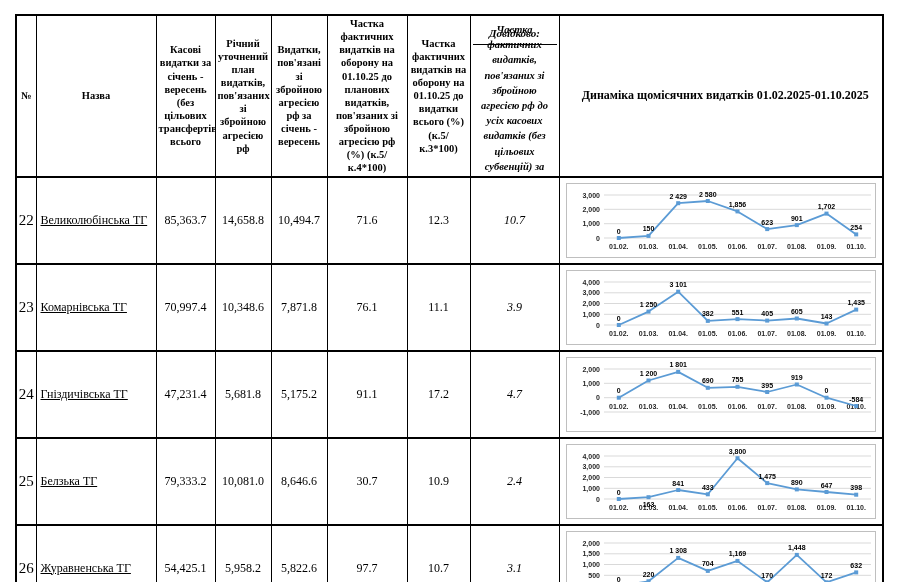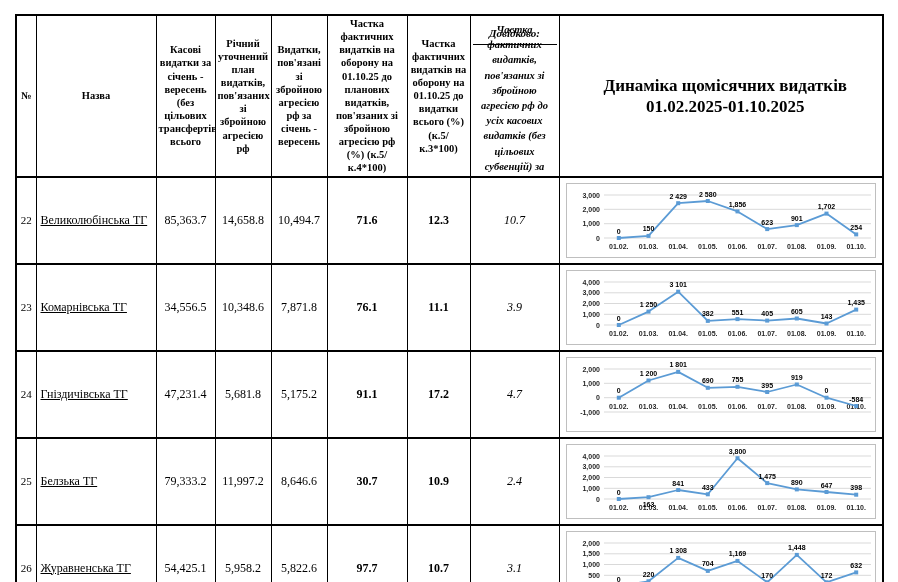--- a/index.html
+++ b/index.html
@@ -4,25 +4,25 @@
 <style>
   html,body{margin:0;padding:0;background:#ffffff;}
   body{width:898px;height:582px;position:relative;font-family:"Liberation Serif",serif;color:#000;}
   .sheet{position:absolute;left:15px;top:14px;}
   table{border-collapse:collapse;table-layout:fixed;width:867px;border:2px solid #000;}
   td,th{border:1px solid #000;border-top-width:2px;border-bottom-width:2px;vertical-align:middle;overflow:hidden;}
   tr.hdr{height:146px;}
   tr.row{height:85px;}
   tr.row-last{height:80px;}
   th{font-weight:bold;font-size:10.5px;line-height:1.25;text-align:center;padding:1px 2px;}
-  th.dyn{font-size:17px;padding-left:11px;}
+  th.dyn{font-size:12px;padding-left:11px;}
   td{font-size:12px;text-align:center;padding:1px 2px;}
   td.name{text-align:left;padding-left:4px;text-decoration:underline;}
-  td.numcol{font-size:11px;padding:0 1px;}
-  td.boldval{font-weight:bold;}
+  td.numcol{font-size:15px;padding:0 1px;}
+  td.boldval{font-weight:normal;}
   td.italval{font-style:italic;}
   .ref-title{font-style:italic;font-size:11px;text-align:center;padding:2px 2px 3px;border-bottom:1px solid #000;}
   .ref-note{font-style:italic;font-size:10.5px;line-height:1.45;height:122px;display:flex;align-items:center;justify-content:center;text-align:center;padding:0 4px;}
   td.chartcell{padding:0;}
   .chartbox{margin:5px 6px;height:73px;border:1px solid #bfbfbf;background:#fff;}
   .chartbox svg{display:block;margin-top:1px;}
   .ax{font-family:"Liberation Sans",sans-serif;font-size:7px;font-weight:bold;fill:#262626;}
   .dl{font-family:"Liberation Sans",sans-serif;font-size:7px;font-weight:bold;fill:#000;}
 </style>
 </head>
@@ -106,21 +106,21 @@
                 <rect x="287.2" y="47.4" width="4" height="4" fill="#5B9BD5"></rect>
                 <text class="dl" x="289.2" y="44.9" text-anchor="middle">254</text>
               </svg>
             </div>
     </td>
   </tr>
 
   <tr class="row">
     <td class="numcol">23</td>
     <td class="name">Комарнівська ТГ</td>
-    <td>34,556.5</td>
+    <td>70,997.4</td>
     <td>10,348.6</td>
     <td>7,871.8</td>
     <td class="boldval">76.1</td>
     <td class="boldval">11.1</td>
     <td class="italval">3.9</td>
     <td class="chartcell">
       <div class="chartbox">
               <svg width="309" height="71" xmlns="http://www.w3.org/2000/svg">
                 <line x1="37" y1="10.0" x2="304" y2="10.0" stroke="#d9d9d9" stroke-width="1"></line>
                 <text class="ax" x="33" y="12.6" text-anchor="end">4,000</text>
@@ -215,21 +215,21 @@
                 <text class="dl" x="289.2" y="42.5" text-anchor="middle">-584</text>
               </svg>
             </div>
     </td>
   </tr>
 
   <tr class="row">
     <td class="numcol">25</td>
     <td class="name">Белзька ТГ</td>
     <td>79,333.2</td>
-    <td>11,997.2</td>
+    <td>10,081.0</td>
     <td>8,646.6</td>
     <td class="boldval">30.7</td>
     <td class="boldval">10.9</td>
     <td class="italval">2.4</td>
     <td class="chartcell">
       <div class="chartbox">
               <svg width="309" height="71" xmlns="http://www.w3.org/2000/svg">
                 <line x1="37" y1="10.0" x2="304" y2="10.0" stroke="#d9d9d9" stroke-width="1"></line>
                 <text class="ax" x="33" y="12.6" text-anchor="end">4,000</text>
                 <line x1="37" y1="20.8" x2="304" y2="20.8" stroke="#d9d9d9" stroke-width="1"></line>

